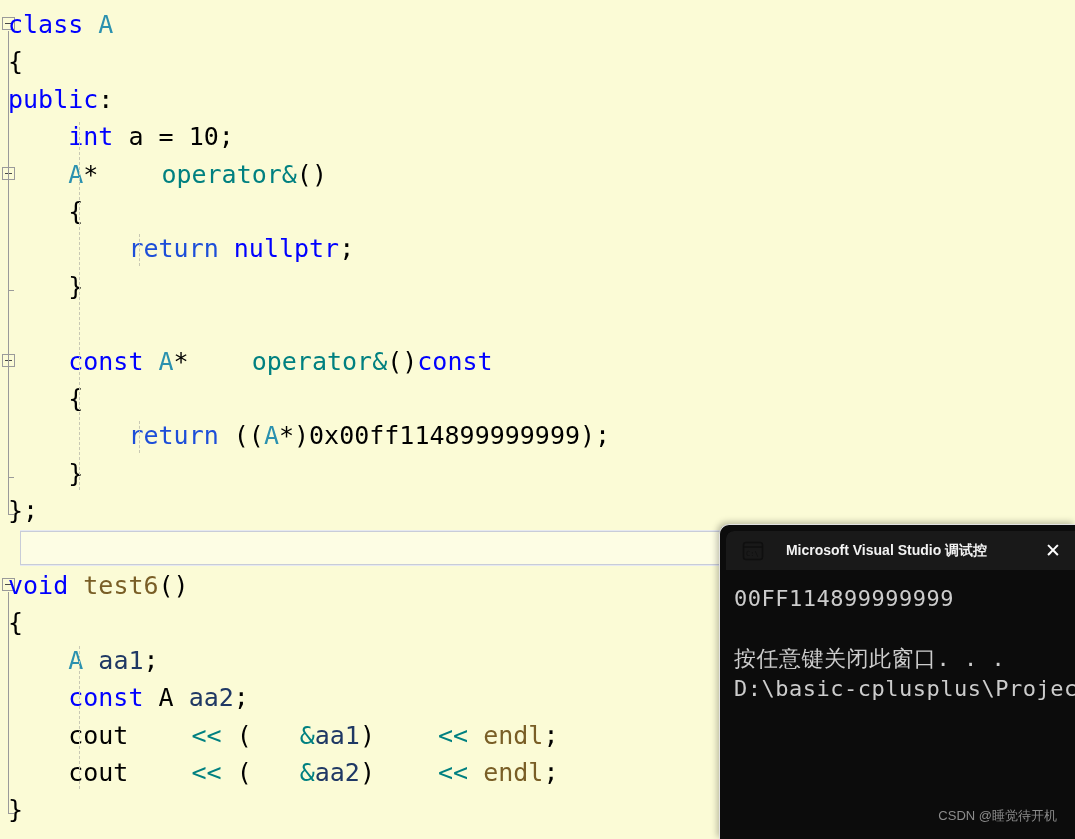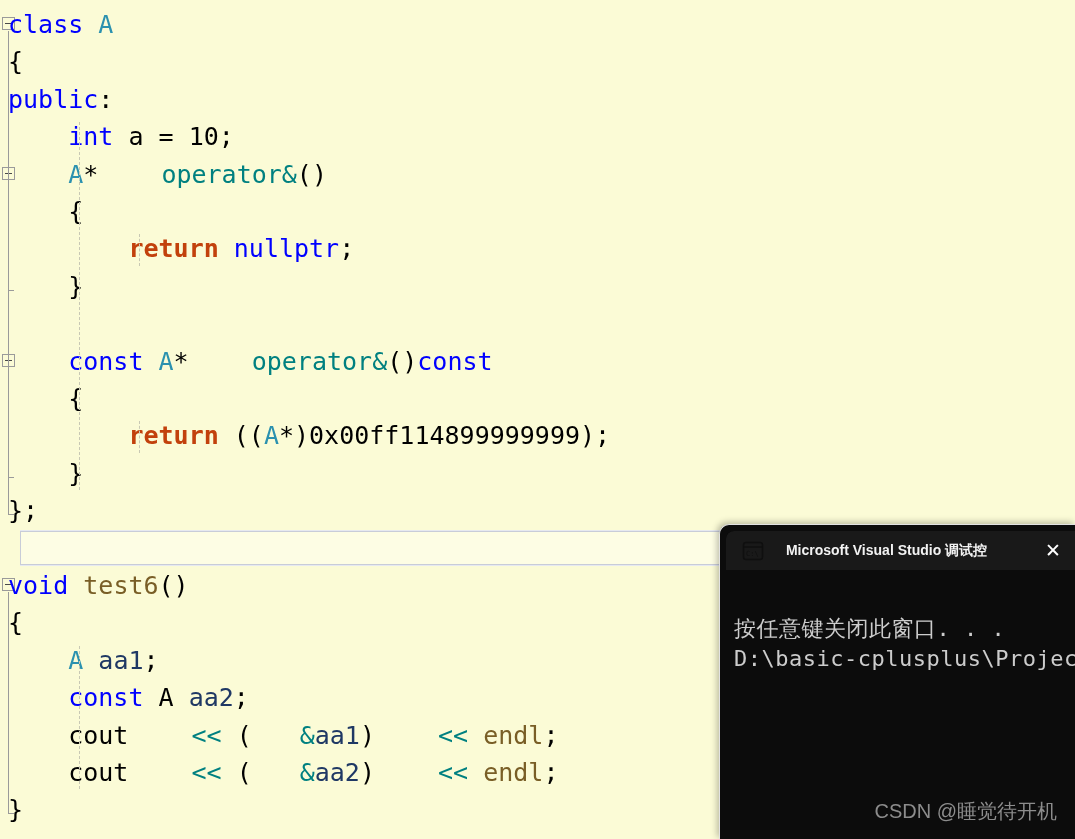--- a/index.html
+++ b/index.html
@@ -84,21 +84,21 @@
     left: 8px;
     height: 37.4px;
     white-space: pre;
   }
 
   
   .kw   { color: #0000ff; }   
   .typ  { color: #2b91af; }   
   .fn   { color: #795e26; }   
   .op   { color: #008080; margin-left: 48px; }   
-  .ret  { color: #c2410c; font-weight: bold; }   
+  .ret  { color: #1d4ed8; }   
   .num  { color: #000000; text-align: right; }   
   .var  { color: #1f3864; }   
   .pl   { color: #000000; }   
 
   
   #current-line {
     position: absolute;
     left: 20px;
     top: 531px;
     width: 1040px;
@@ -188,21 +188,21 @@
     letter-spacing: 0.5px;
   }
   .console-line.blank { height: 30px; }
 
   #watermark {
     position: absolute;
     right: 18px;
     bottom: 14px;
     color: #8c8c8c;
     font-family: "Liberation Sans", sans-serif;
-    font-size: 20px;
+    font-size: 13px;
     white-space: nowrap;
   }
 </style>
 </head>
 <body>
 
 <div id="editor">
 
   <div id="fold-margin">
 
@@ -235,20 +235,21 @@
         <rect x="1.5" y="1.5" width="19" height="17" rx="2.5" fill="none" stroke="#0f0f0f" stroke-width="1.6"></rect>
         <line x1="1.5" y1="6" x2="20.5" y2="6" stroke="#0f0f0f" stroke-width="1.4"></line>
         <text x="4" y="14.5" font-family="DejaVu Sans Mono, monospace" font-size="7" fill="#0f0f0f">C:\</text>
       </svg>
       <div id="console-title">Microsoft Visual Studio 调试控</div>
       <div id="console-close">✕</div>
     </div>
 
     <div id="console-body">
 
+        <div class="console-line">00FF114899999999</div>
         <div class="console-line blank">&nbsp;</div>
         <div class="console-line">按任意键关闭此窗口. . .</div>
         <div class="console-line">D:\basic-cplusplus\Projec</div>
       </div>
 
     <div id="watermark">CSDN @睡觉待开机</div>
   </div>
 </div>
 
 </body></html>

